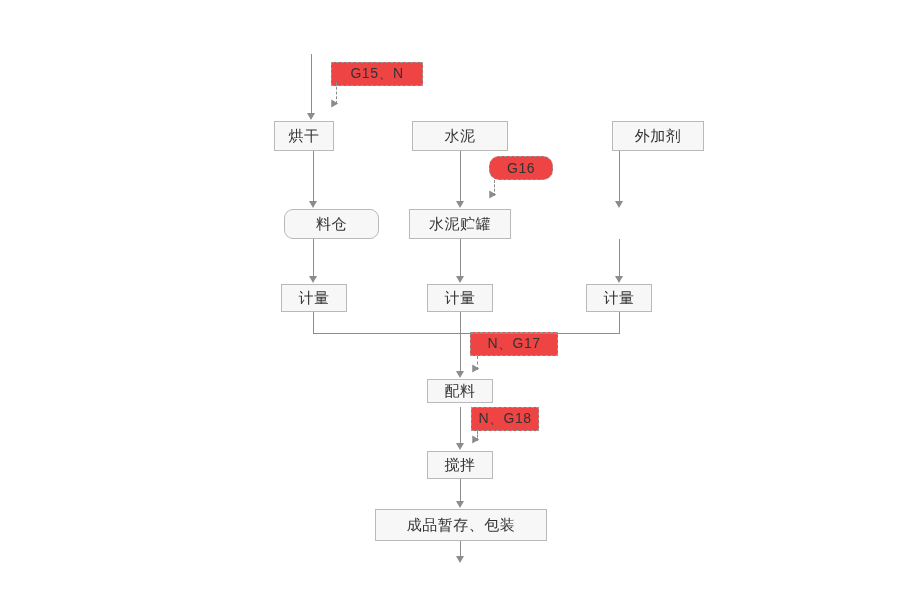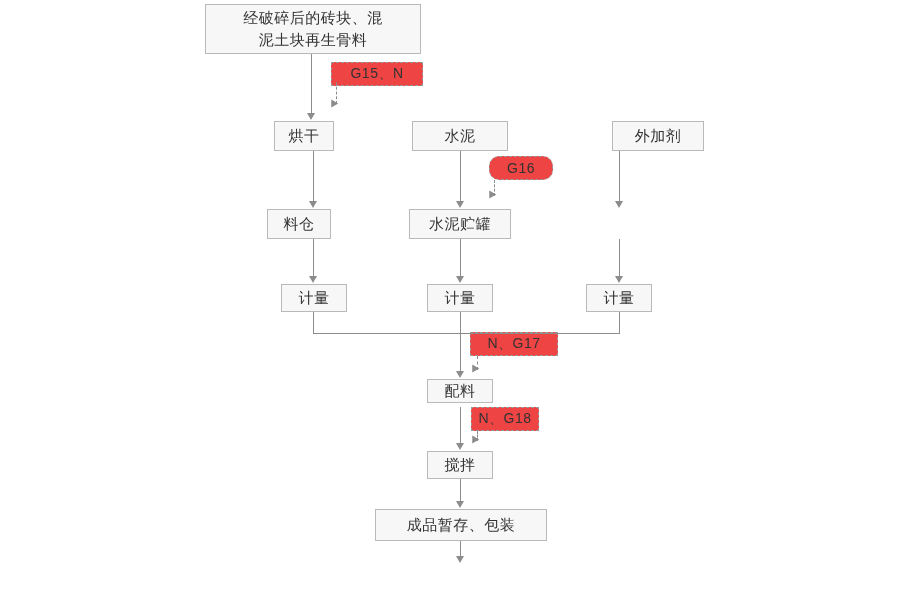--- a/index.html
+++ b/index.html
@@ -74,30 +74,28 @@
     position: absolute;
     border-left: 1px dashed #8c8c8c;
     width: 0;
   }
 </style>
 </head>
 <body>
 
 <div id="canvas">
 
-  <div class="node two-line" style="left:205px; top:4px; width:216px; height:50px;">经破碎后的砖块、混
-泥土块再生骨料</div>
 
   <div class="node" style="left:274px; top:121px; width:60px; height:30px;">烘干</div>
 
   <div class="node" style="left:412px; top:121px; width:96px; height:30px;">水泥</div>
 
   <div class="node" style="left:574px; top:121px; width:92px; height:30px;margin-left:38px;">外加剂</div>
 
-  <div class="node" style="left:267px; top:209px; width:64px; height:30px;">料仓</div>
+  <div class="node" style="left:284px; top:209px; width:95px; height:30px;border-radius:9px;">料仓</div>
 
   <div class="node" style="left:409px; top:209px; width:102px; height:30px;">水泥贮罐</div>
 
 
   <div class="node" style="left:281px; top:284px; width:66px; height:28px;">计量</div>
 
   <div class="node" style="left:427px; top:284px; width:66px; height:28px;">计量</div>
 
   <div class="node" style="left:586px; top:284px; width:66px; height:28px;">计量</div>
 

